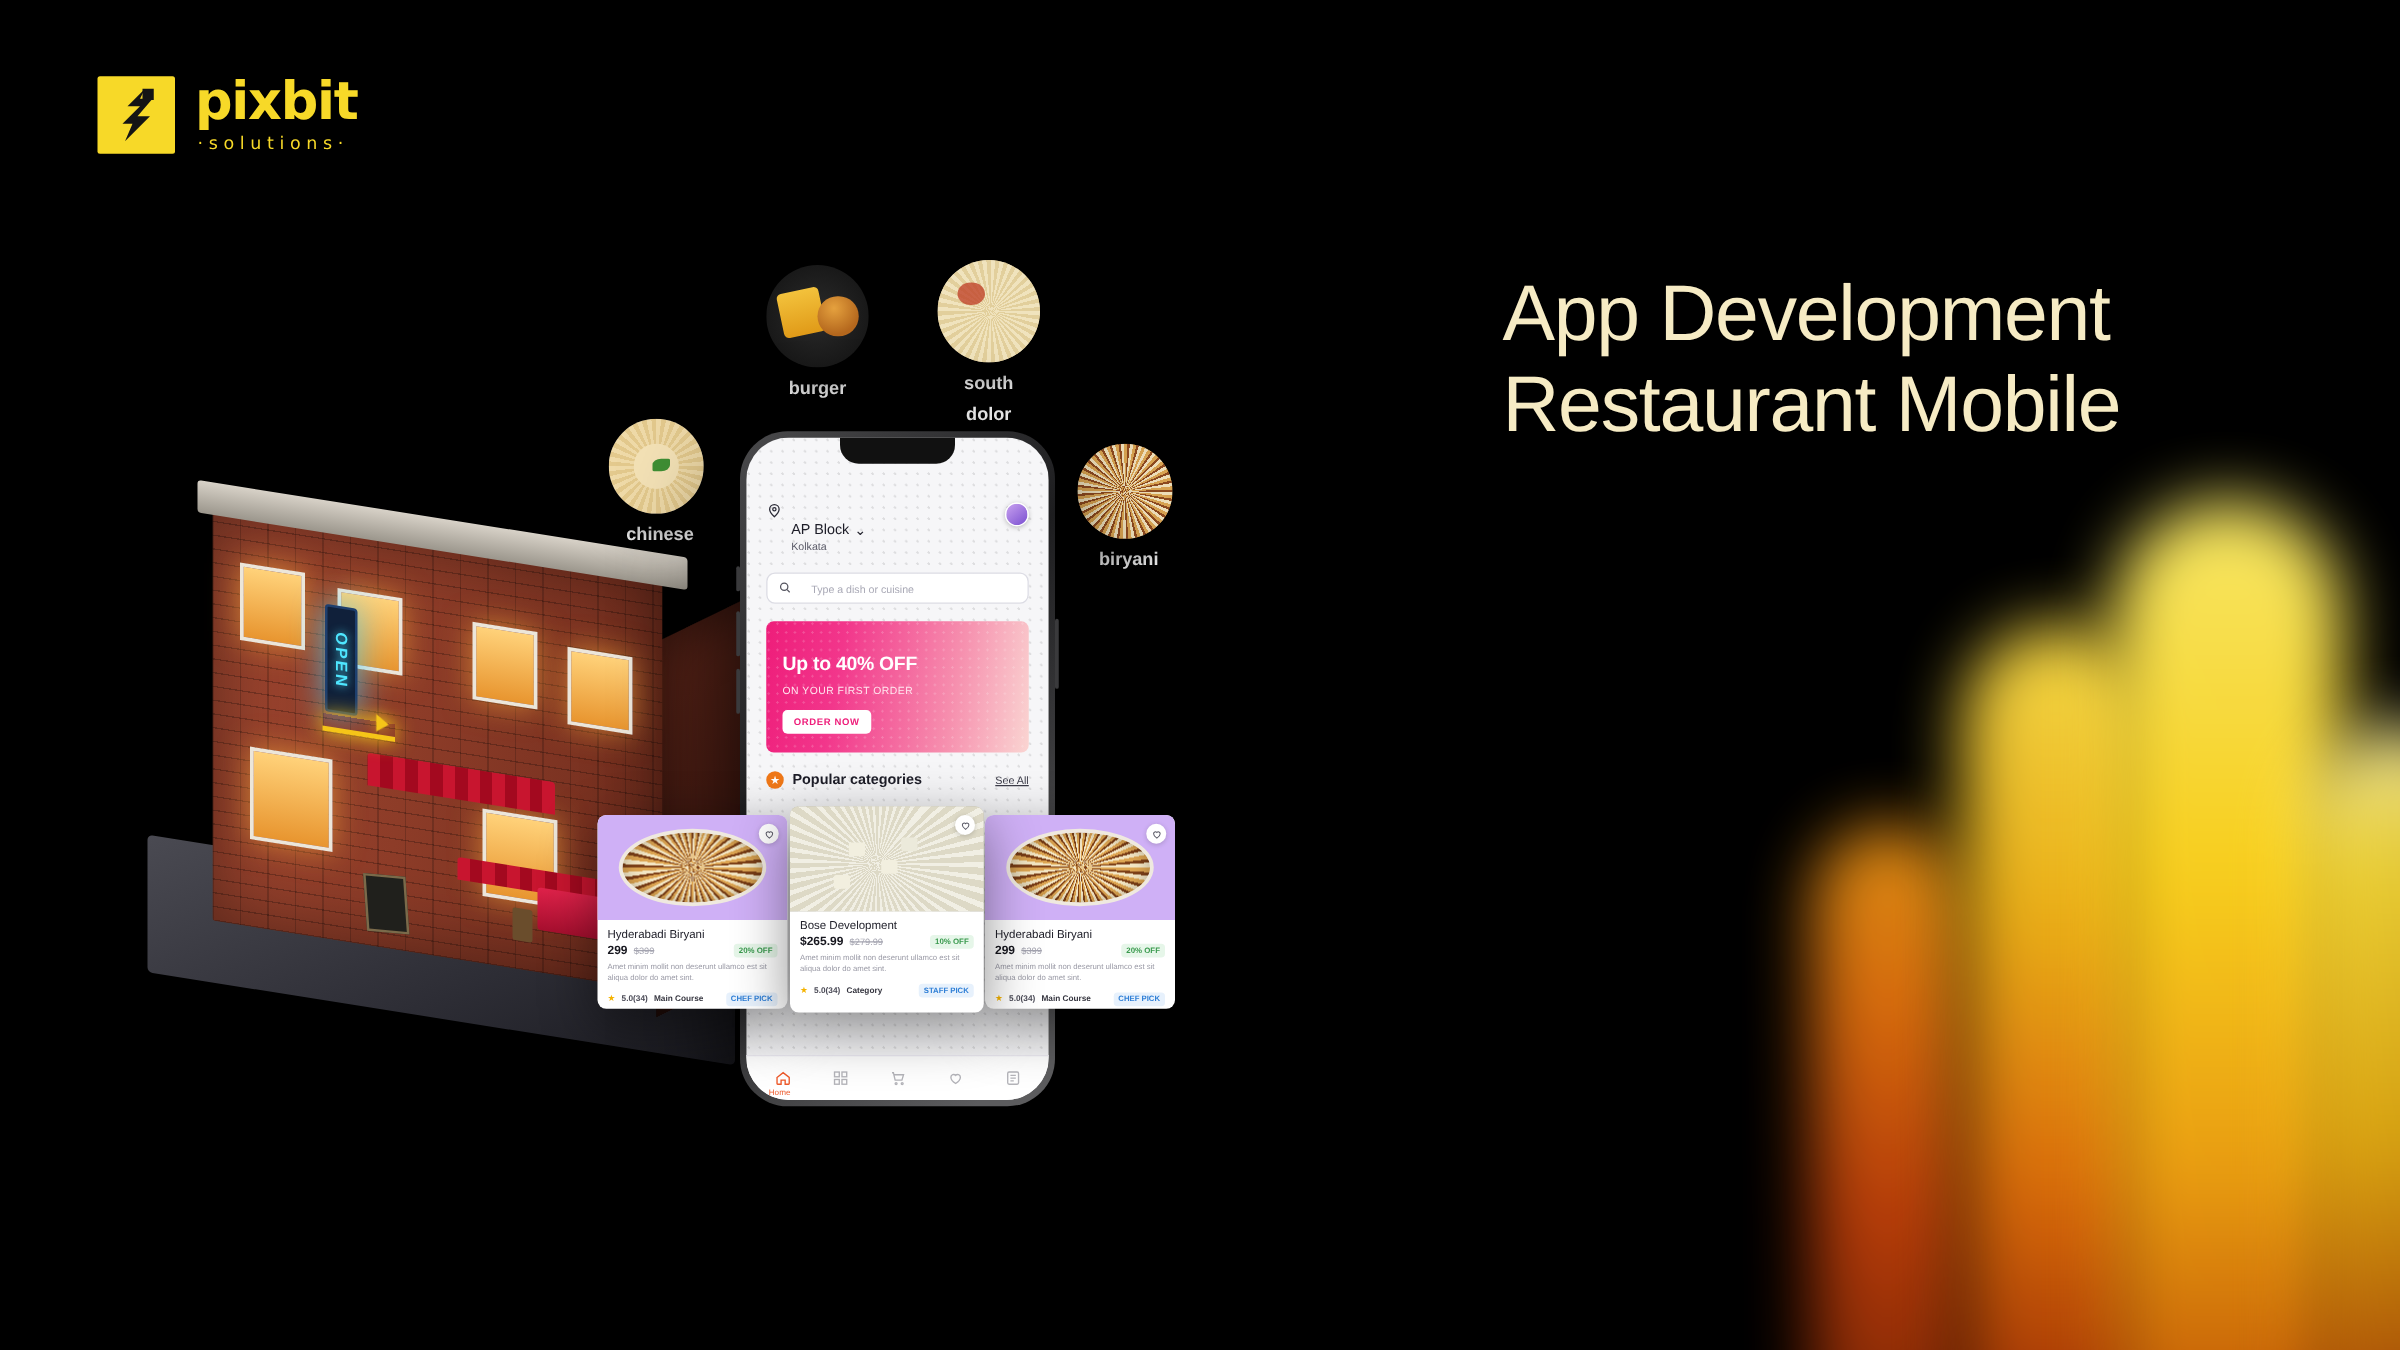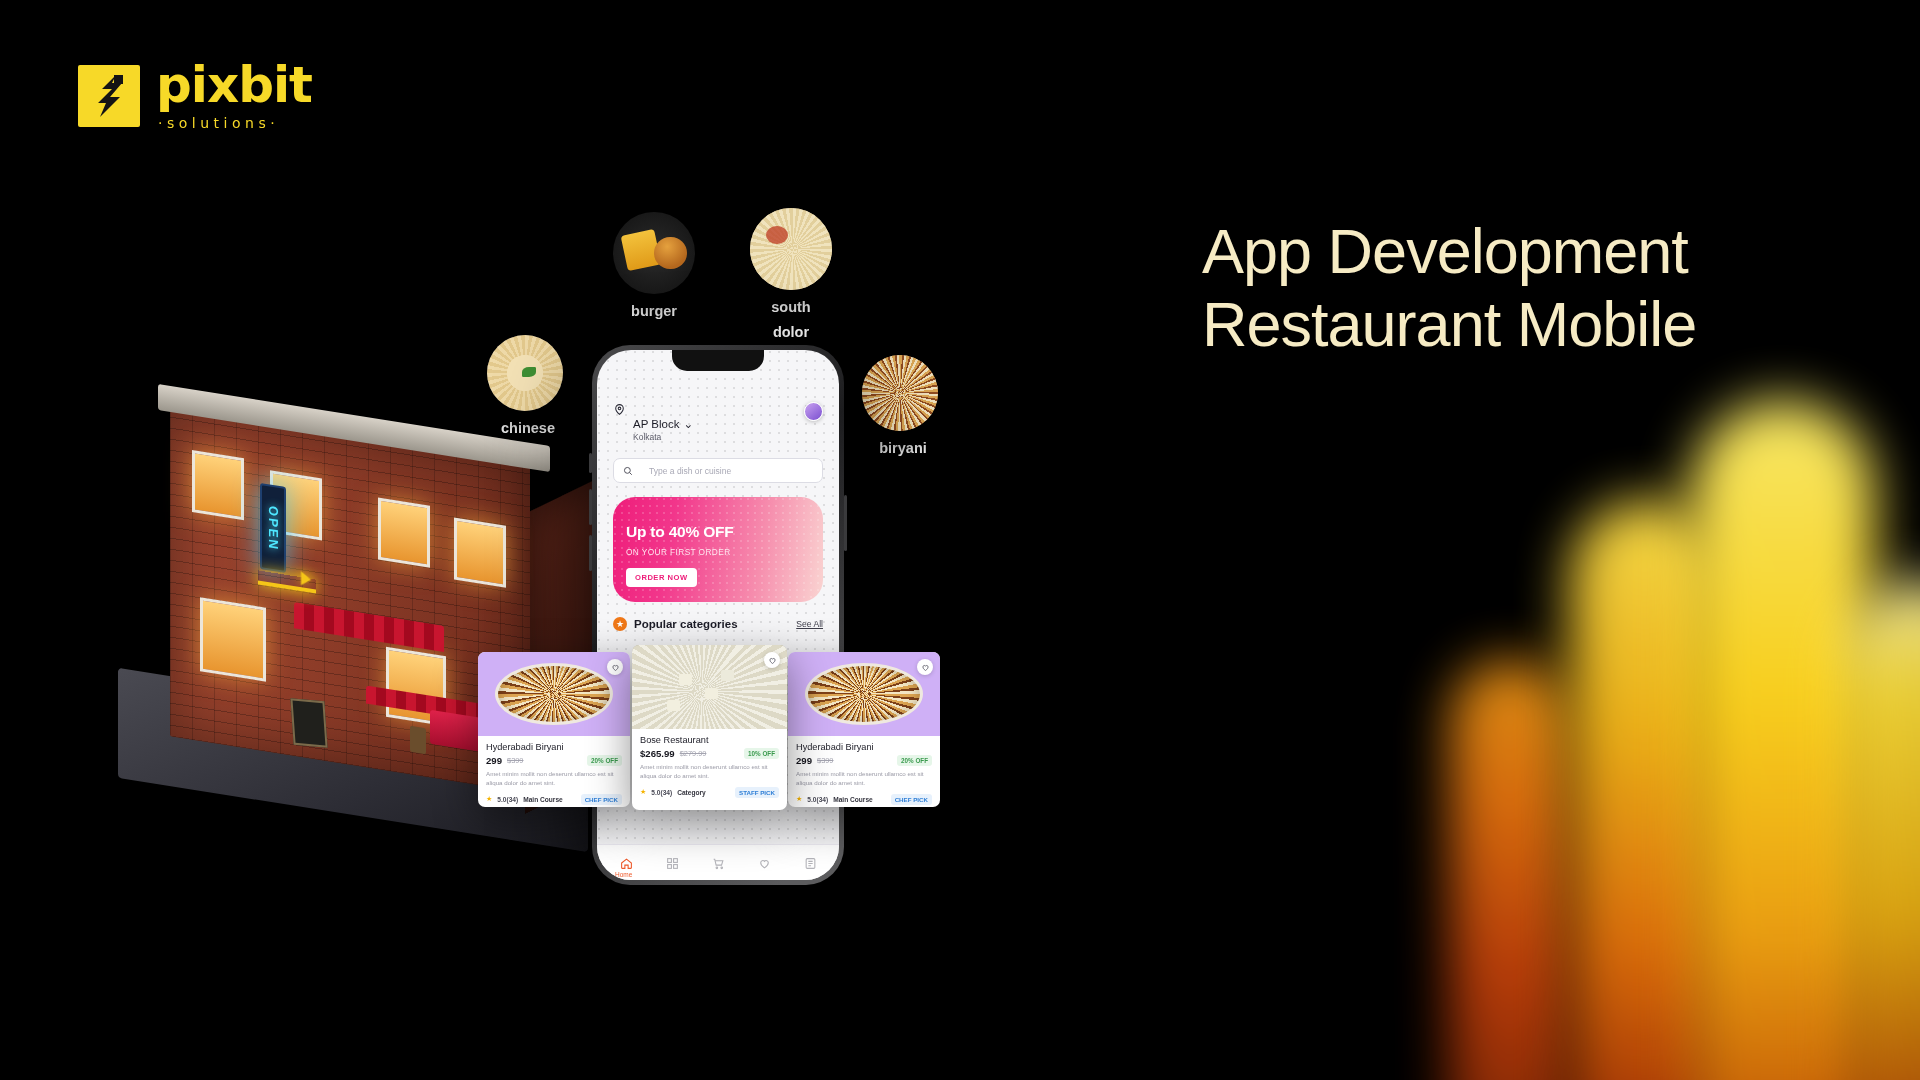--- a/index.html
+++ b/index.html
@@ -6,21 +6,21 @@
   html,body { width:1920px; height:1080px; background:#000; overflow:hidden; }
   body { font-family:"Liberation Sans", sans-serif; }
 
   .stage { position:relative; width:1920px; height:1080px; background:#000; }
 
   
   .logo { position:absolute; left:78px; top:60px; display:flex; align-items:center; gap:16px; }
   .logo-mark { width:62px; height:62px; background:#F7D928; border-radius:2px; position:relative; }
   .logo-mark svg { position:absolute; left:12px; top:8px; }
   .logo-text { display:flex; flex-direction:column; }
-  .logo-word { font-size:50px; font-weight:700; color:#F7D928; letter-spacing:-1px; line-height:1; font-family:"DejaVu Sans", sans-serif; }
+  .logo-word { font-size:42px; font-weight:700; color:#F7D928; letter-spacing:-1px; line-height:1; font-family:"DejaVu Sans", sans-serif; }
   .logo-sub { font-size:14px; color:#F7D928; letter-spacing:4.5px; margin-top:5px; margin-left:2px; font-family:"DejaVu Sans", sans-serif; }
 
   
   .headline { position:absolute; left:1202px; top:215px; width:700px; }
   .headline-line { font-size:63px; line-height:1.16; font-weight:400; color:#F6EBC4;
                    font-family:"Liberation Sans", sans-serif; letter-spacing:-1px; white-space:nowrap; }
 
   
   .glow-wrap { position:absolute; right:0; top:0; width:620px; height:1080px; overflow:hidden; }
   .flame { position:absolute; bottom:-60px; filter:blur(26px); }
@@ -126,21 +126,21 @@
   .loc-txt .loc-main { font-size:11.5px; color:#1d1d28; font-weight:500;
        display:flex; align-items:center; gap:4px; font-family:"Liberation Sans", sans-serif;margin-top:37px; }
   .loc-txt .loc-sub { font-size:8.5px; color:#5b5b68; margin-top:1px; }
   .avatar { margin-left:auto; width:19px; height:19px; border-radius:50%;
             background:linear-gradient(140deg,#c9a2f0,#7a4fd0); border:1.5px solid #fff;
             box-shadow:0 1px 4px rgba(0,0,0,.25); }
   .search-box { margin-top:16px; height:25px; border:1px solid #dcdce4; border-radius:7px;
                 background:#fff; display:flex; align-items:center; gap:16px; padding:0 9px; }
   .search-ph { font-size:8.5px; color:#a9a9b6; }
 
-  .promo { margin-top:14px; height:105px; border-radius:22px; position:relative; overflow:hidden;
+  .promo { margin-top:14px; height:105px; border-radius:6px; position:relative; overflow:hidden;
     background:linear-gradient(100deg,#ee1d7a 0%,#f2368b 28%,#f68fae 70%,#fad5d2 100%); }
   .promo:after { content:''; position:absolute; inset:0;
     background:radial-gradient(circle at 2px 2px, rgba(255,255,255,.18) 1px, transparent 1px) 0 0/7px 7px; }
   .promo-in { position:absolute; left:13px; top:26px; z-index:2; }
   .promo-t { font-size:15.5px; font-weight:700; color:#fff; letter-spacing:-.2px; }
   .promo-s { font-size:8.3px; color:#ffe6ef; margin-top:6px; letter-spacing:.4px; }
   .promo-b { margin-top:11px; display:inline-block; background:#fff; color:#ee1d7a;
              font-size:7.6px; font-weight:700; letter-spacing:.5px; padding:5px 9px; border-radius:4px; }
 
   .sec-row { margin-top:15px; display:flex; align-items:center; gap:7px; }
@@ -407,21 +407,21 @@
     <div class="card c2">
       <div class="card-img">
         <div class="dish-pulao"></div>
         <div class="heart">
           <svg width="9" height="9" viewBox="0 0 24 24" fill="none" stroke="#5a5a66" stroke-width="2.2">
               <path d="M12 20s-7-4.6-7-9.4A4 4 0 0112 8a4 4 0 017 2.6c0 4.8-7 9.4-7 9.4z"></path>
             </svg>
         </div>
       </div>
       <div class="card-body">
-        <div class="c-name">Bose Restaurant</div>
+        <div class="c-name">Bose Development</div>
         <div class="c-price-row">
           <span class="c-price">$265.99</span>
           <span class="c-old">$279.99</span>
           <span class="c-badge">10% OFF</span>
         </div>
         <div class="c-desc">Amet minim mollit non deserunt ullamco est sit aliqua dolor do amet sint.</div>
         <div class="c-foot">
           <span class="c-star">★</span>
           <span class="c-rate">5.0(34)</span>
           <span class="c-cat">Category</span>

